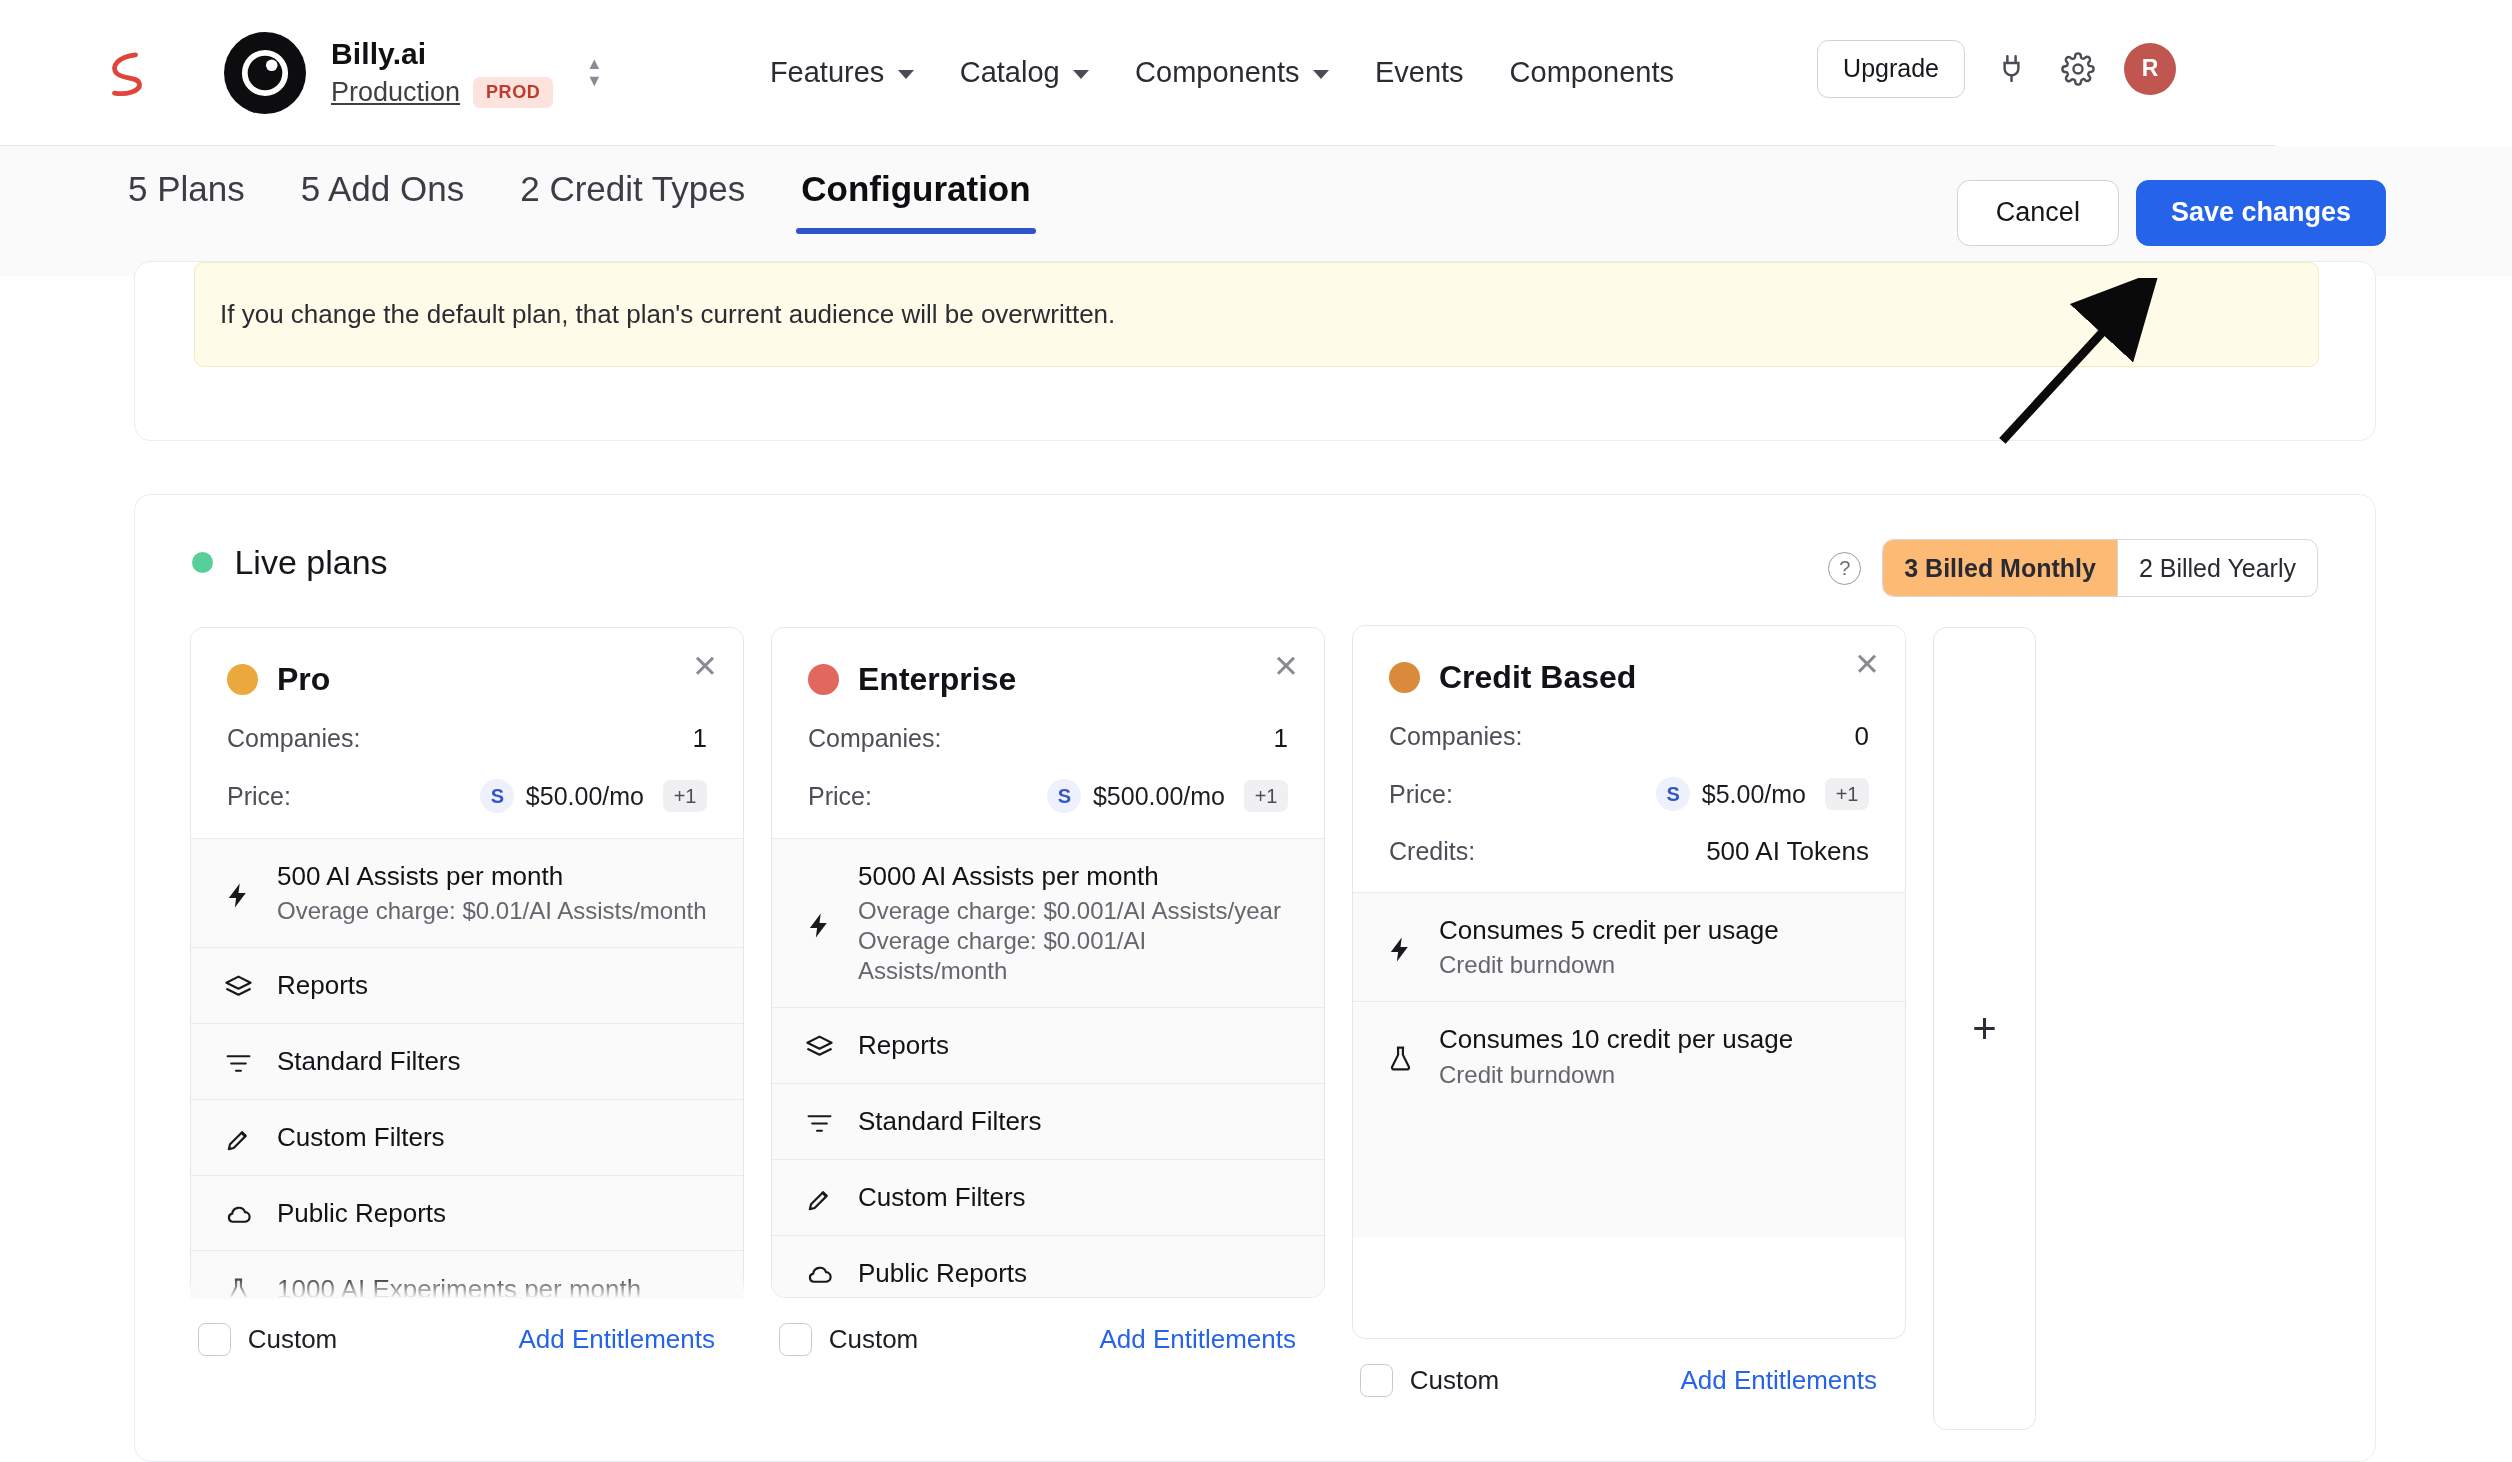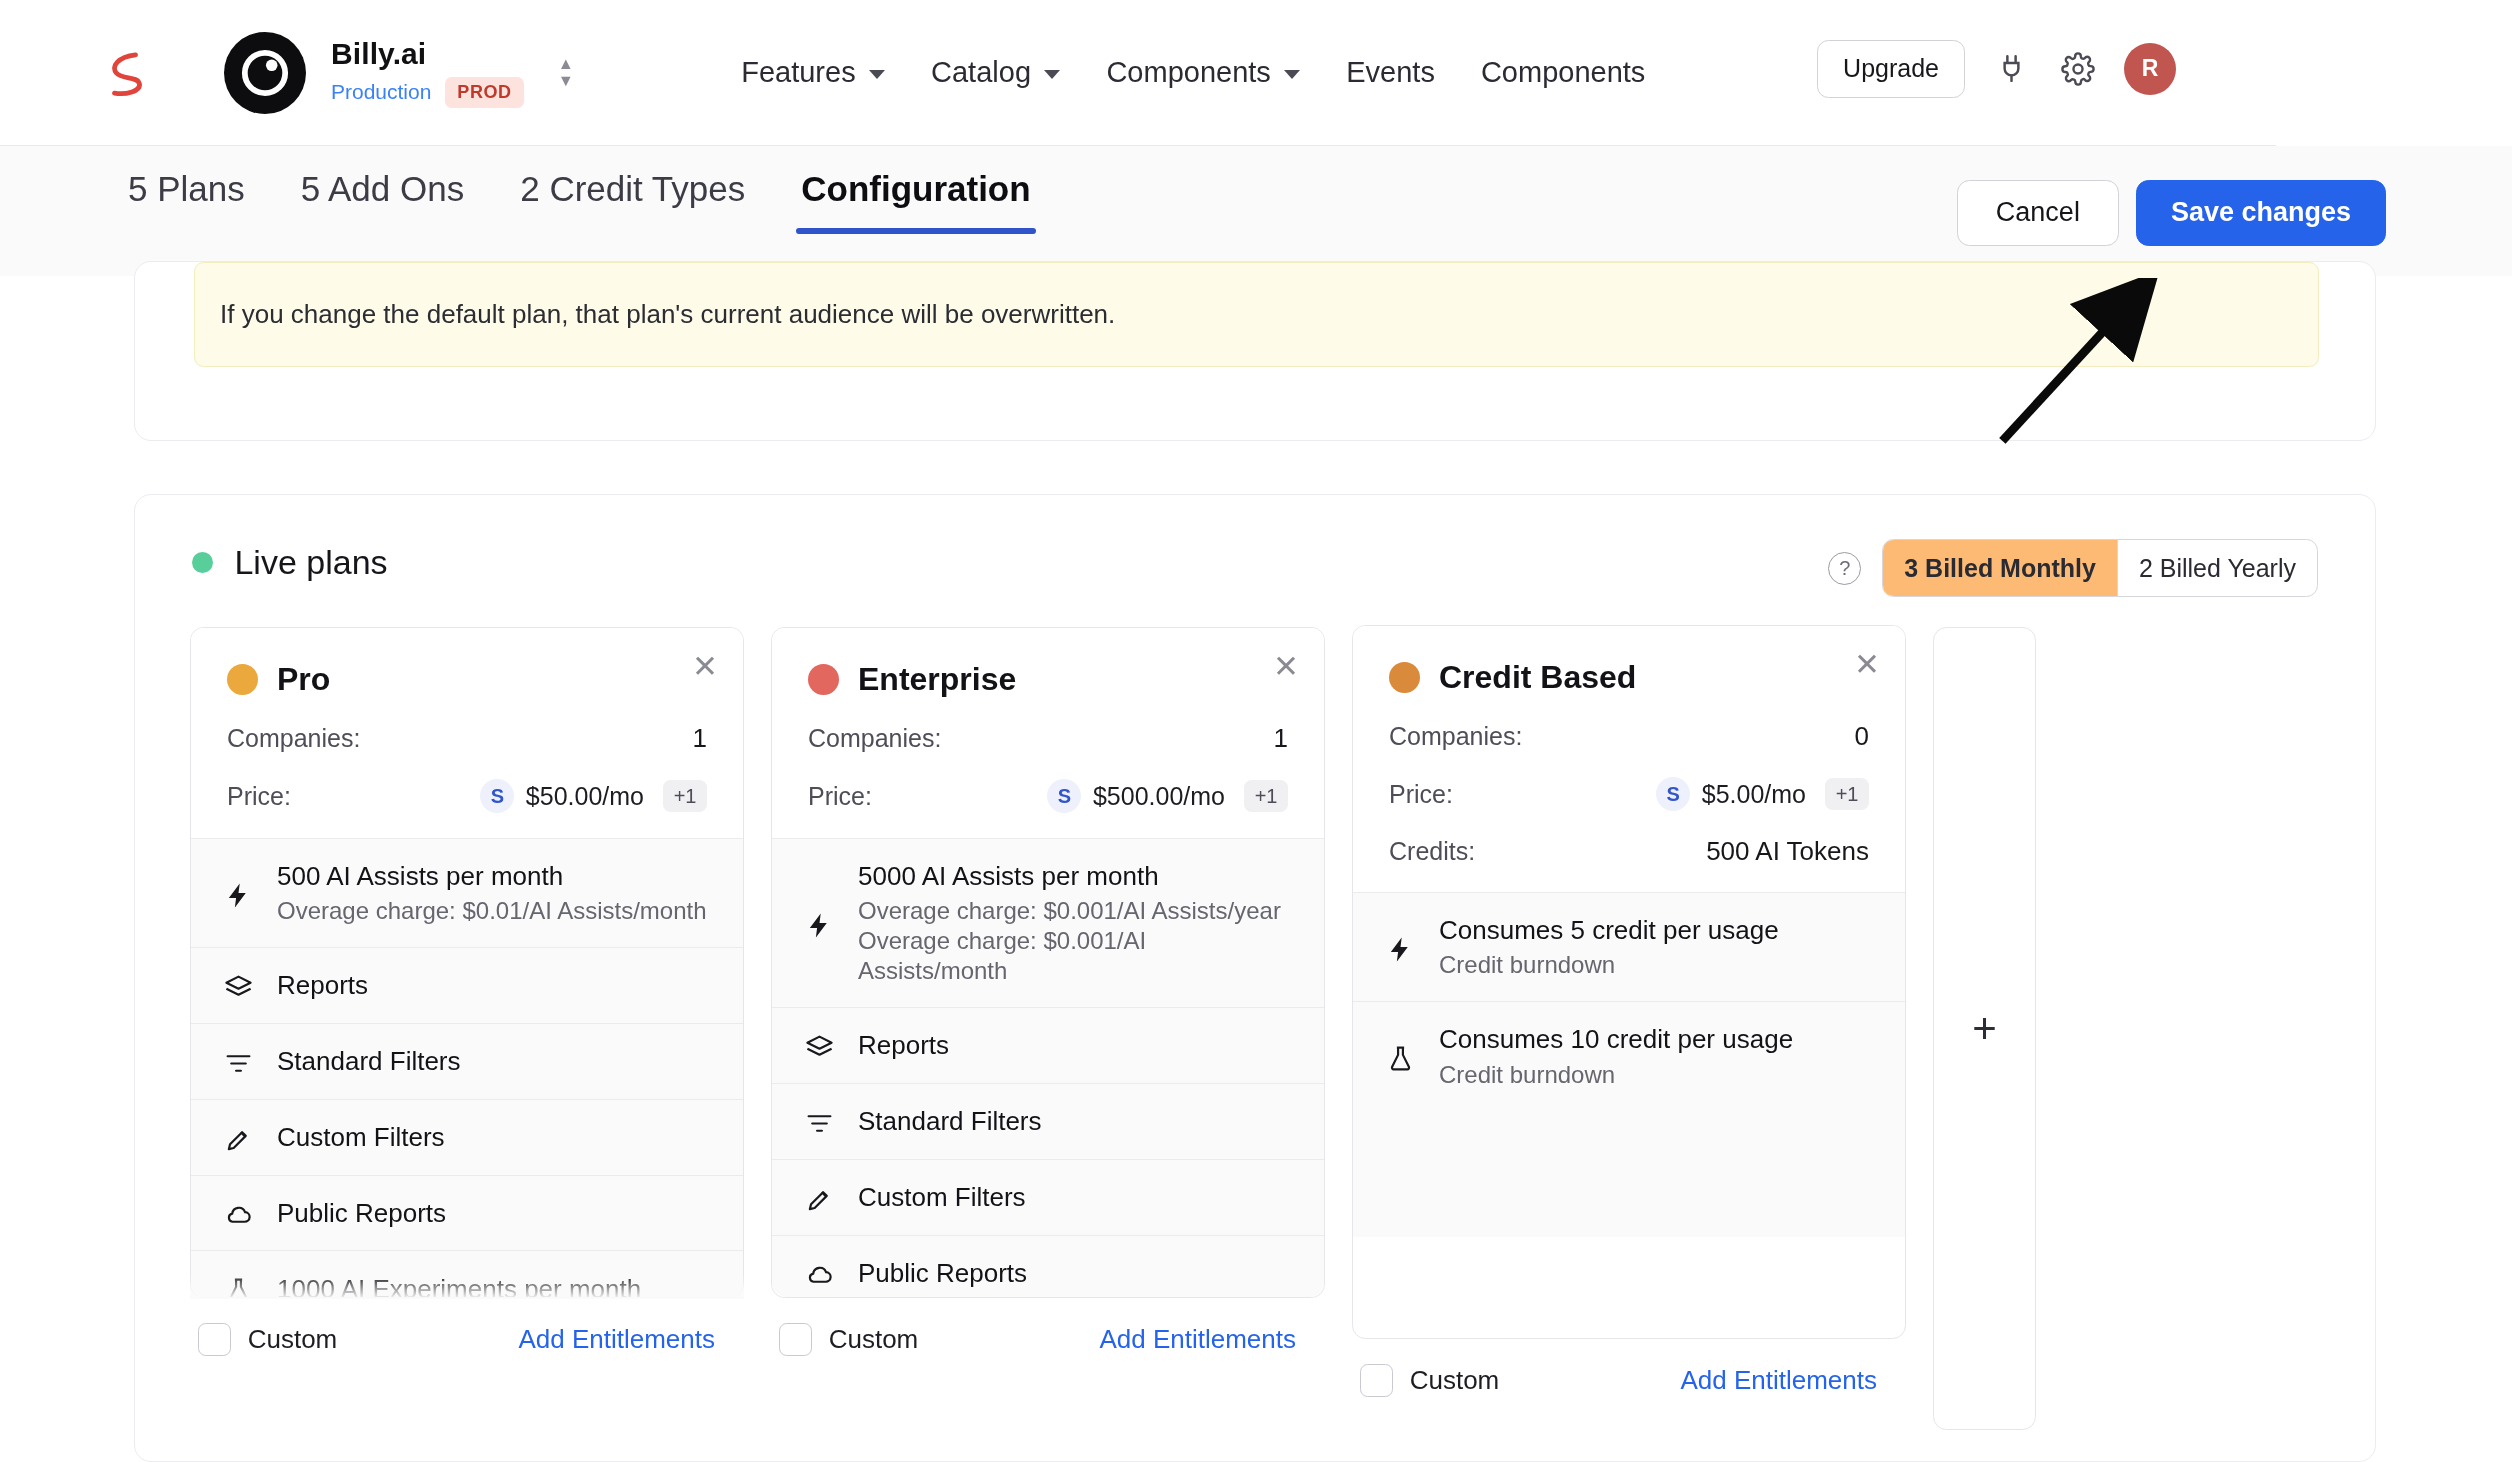--- a/index.html
+++ b/index.html
@@ -24,21 +24,21 @@
   .app-avatar {
     margin-left: 77px;
     width: 82px; height: 82px; border-radius: 50%;
     background: #0d0d0f; display: flex; align-items: center; justify-content: center;
     flex: none;
   }
   .app-avatar svg { display:block; }
   .app-meta { margin-left: 25px; display: flex; flex-direction: column; justify-content: center; }
   .app-name { font-size: 30px; font-weight: 600; color: #111114; letter-spacing: 0.1px; }
   .app-env { display: flex; align-items: center; gap: 13.4px; margin-top: 5.7px; }
-  .app-env-label { font-size: 21px; color: #3b82f6; }
+  .app-env-label { font-size: 27px; color: #404040; text-decoration: underline; }
   .prod-badge {
     background: #fde3de; color: #c0392b; font-size: 18px; font-weight: 700;
     padding: 4.8px 12.5px; border-radius: 6.7px; letter-spacing: 0.6px;
   }
   .env-switch {
     margin-left: 25px; width: 33px; height: 50px;
     display: flex; flex-direction: column; align-items: center; justify-content: center; gap: 5.7px;
     color: #8b8b95;
   }
   .env-switch .chev { font-size: 16.3px; line-height: 11.5px; }

